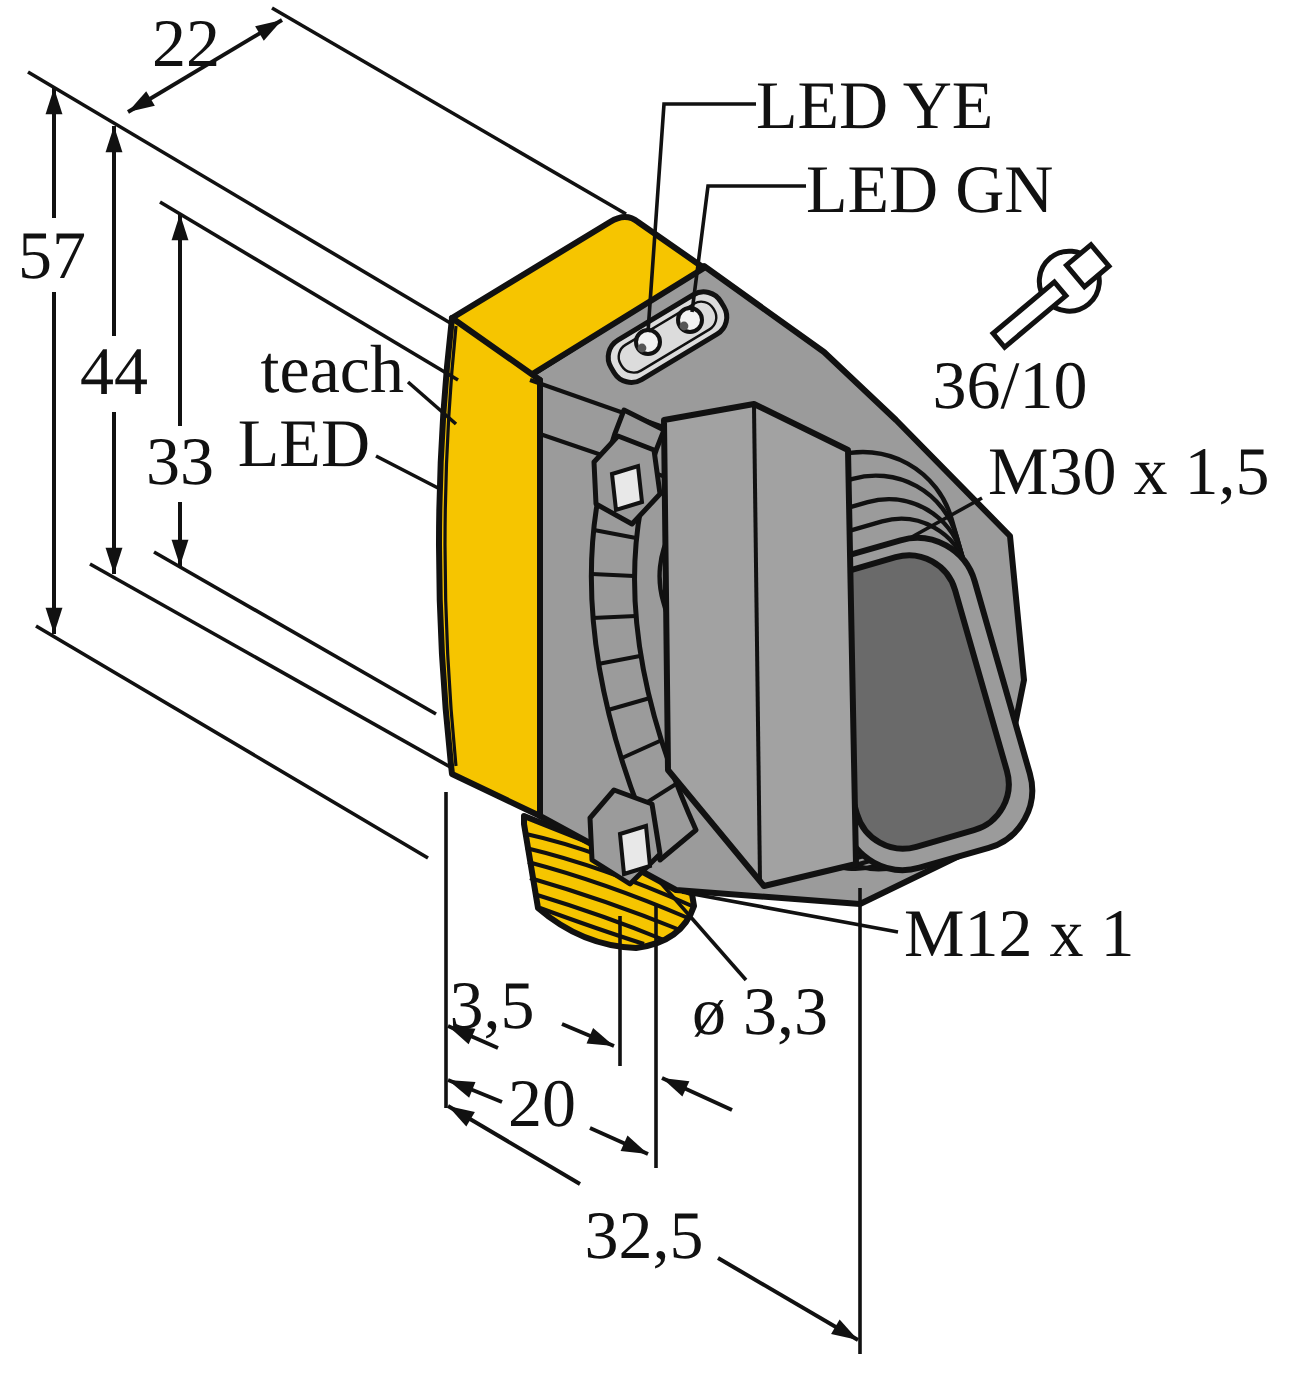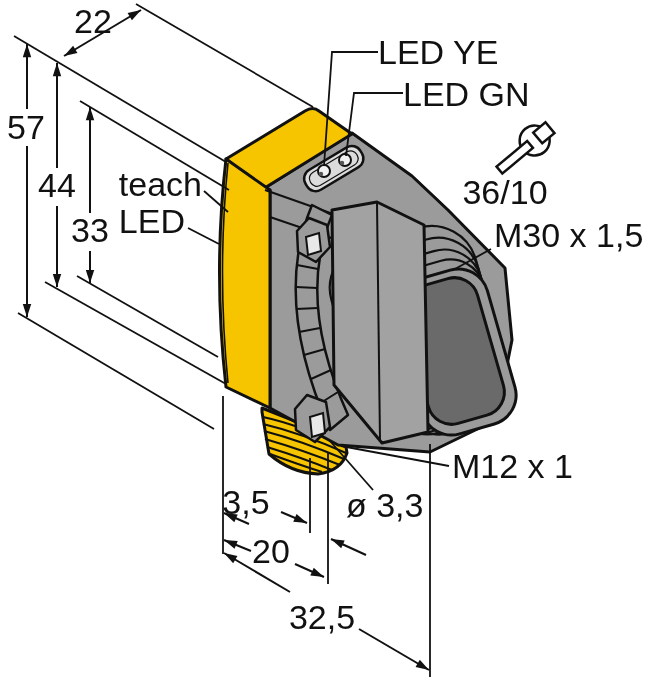--- a/index.html
+++ b/index.html
@@ -1,17 +1,17 @@
 <!DOCTYPE html>
 <html><head>
 <meta charset="utf-8">
 <style>
   html,body{margin:0;padding:0;background:#fff;}
   .stage{position:relative;width:654px;height:700px;background:#fff;overflow:hidden;
-         font-family:Liberation Sans, sans-serif;}
+         font-family:Liberation Serif, serif;}
   svg{display:block;}
   .ln{stroke:#111;stroke-width:2;fill:none;}
   .ext{stroke:#111;stroke-width:1.8;fill:none;}
   .edge{stroke:#111;stroke-width:3;stroke-linejoin:round;}
   .thin{stroke:#111;stroke-width:2;fill:none;}
   .dimtxt{font-size:34px;fill:#111;}
   .lbltxt{font-size:34px;fill:#111;}
 </style>
 </head>
 <body>

